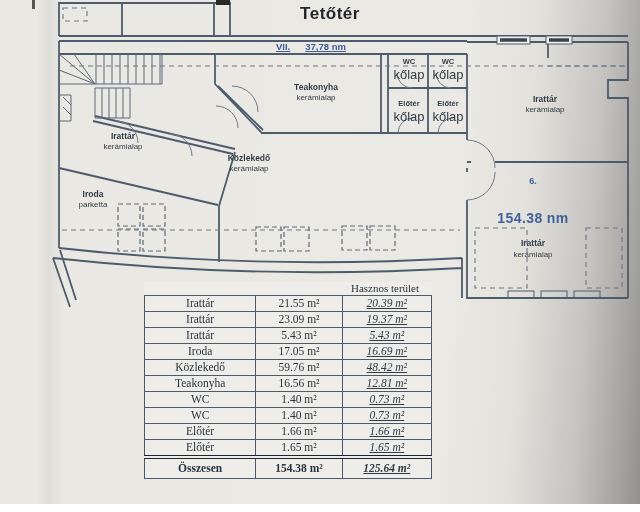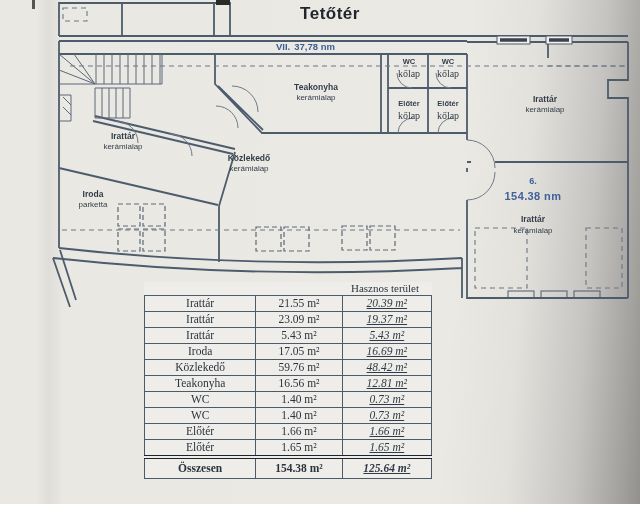--- a/index.html
+++ b/index.html
@@ -12,31 +12,31 @@
     content:""; position:absolute; left:36px; top:0; bottom:0; width:28px;
     background:linear-gradient(90deg,rgba(80,80,80,0) 0%,rgba(80,80,80,.07) 45%,rgba(80,80,80,0) 100%);
     pointer-events:none;
   }
   .plan-svg{position:absolute; left:0; top:0;}
   .page-title{
     position:absolute; left:262px; top:4px; width:136px; text-align:center;
     font-size:17px; font-weight:bold; letter-spacing:.5px; color:#20262c;
   }
   .corridor-label{
-    position:absolute; left:276px; top:41px; display:flex; gap:4px;
-    font-size:9.5px; font-weight:600; color:#3d5d94;
+    position:absolute; left:276px; top:41px; display:flex; gap:15px;
+    font-size:9.5px; font-weight:600; color:#3d5d94;text-decoration:underline;
   }
   .plan-label{position:absolute; text-align:center; color:#333d49; line-height:1.3;}
   .plan-label .rname{font-weight:bold; font-size:8.5px;}
   .plan-label .rfinish{font-size:8px;}
   .plan-label.small .rname{font-size:7.5px;}
-  .plan-label.small .rfinish{font-size:10px;font-family:Liberation Serif, serif;}
+  .plan-label.small .rfinish{font-size:13px;}
   .room6-label{position:absolute; left:486px; top:176px; width:94px; text-align:center;}
   .room6-label .r6num{font-size:9px; font-weight:bold; color:#41619b;}
-  .room6-label .r6area{font-size:11px; font-weight:bold; letter-spacing:.4px; color:#41619b; margin-top:4px;}
+  .room6-label .r6area{font-size:14px; font-weight:bold; letter-spacing:.4px; color:#41619b; margin-top:24px;}
   .room6-label .r6name{font-size:8.5px; font-weight:bold; color:#333d49; margin-top:12px;}
   .room6-label .r6fin{font-size:8px; color:#333d49; margin-top:2px;}
 
   .area-table-wrap{
     position:absolute; left:144px; top:282px; width:288px;
     background:#efede9;
   }
   .tbl-header{
     font-family:"Liberation Serif",serif; font-size:11px;
     color:#2c3540; text-align:center; margin-left:197px; width:88px; height:13px; line-height:13px;

